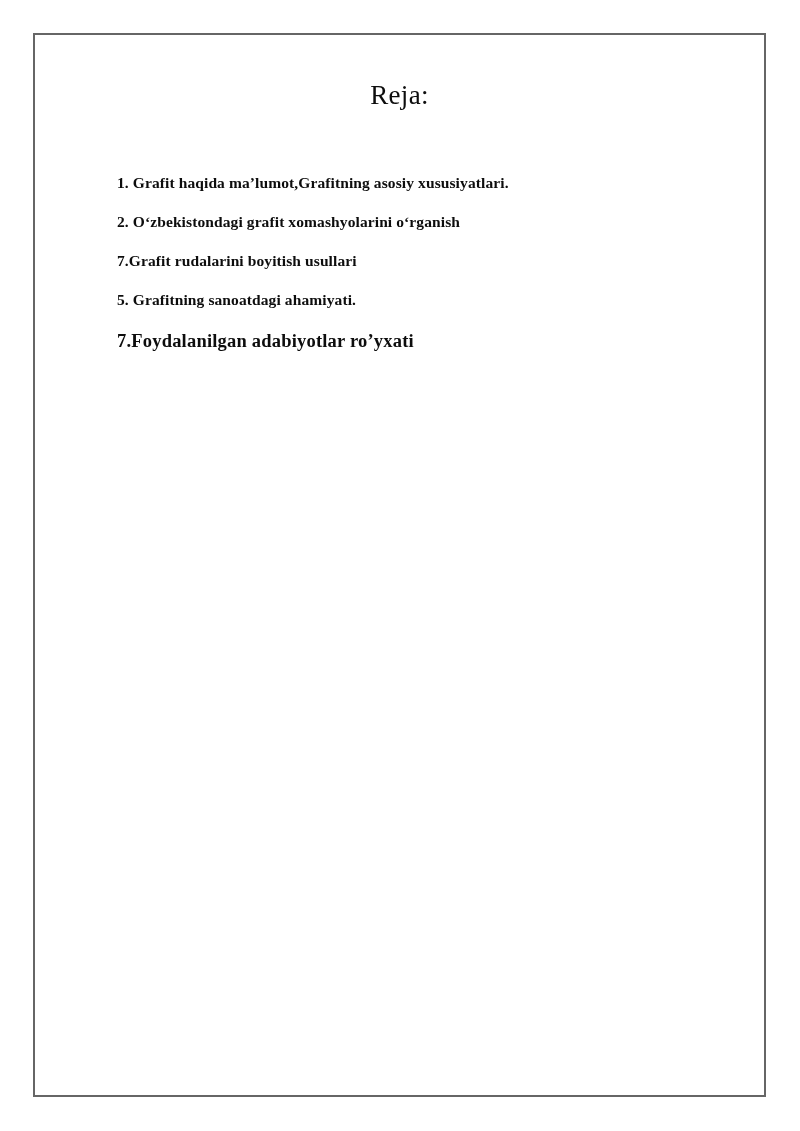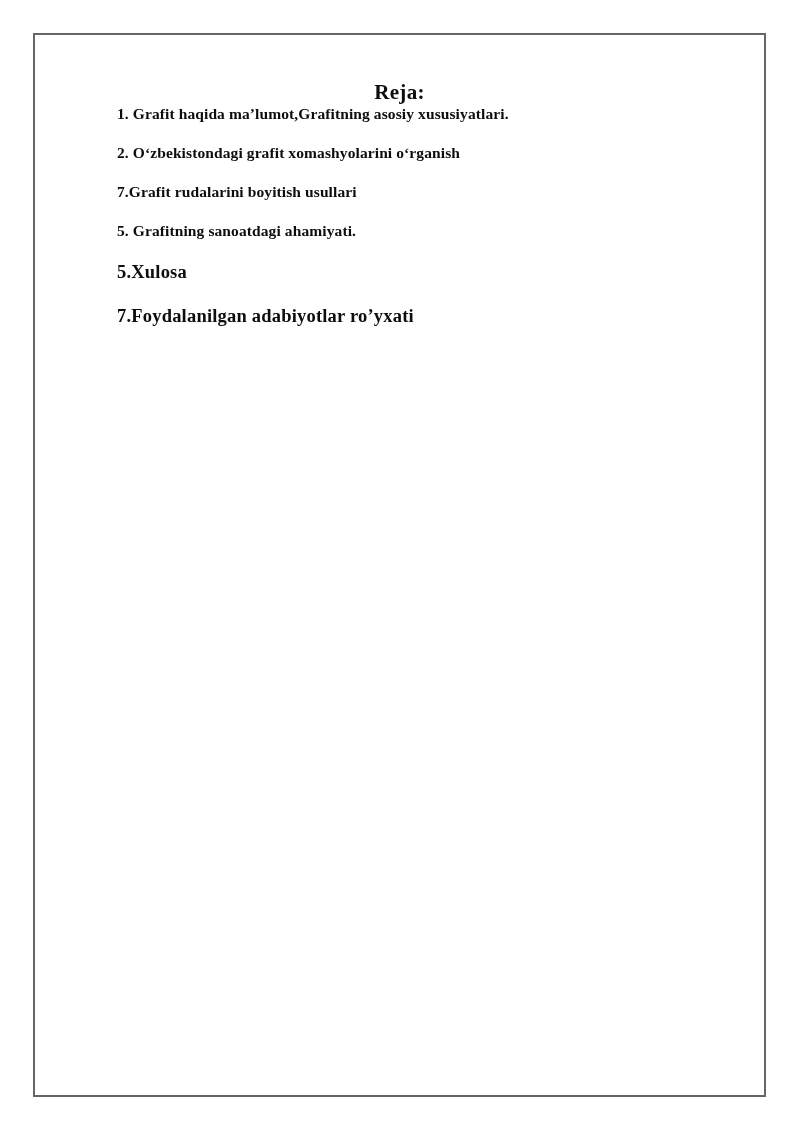--- a/index.html
+++ b/index.html
@@ -16,26 +16,27 @@
     top: 33px;
     width: 729px;
     height: 1060px;
     border: 2px solid #666666;
     background: #ffffff;
     box-sizing: content-box;
   }
   .doc-title {
     margin-top: 45px;
     text-align: center;
-    font-size: 21px;
-    font-weight: bold;
+    font-size: 27px;
+    font-weight: normal;
     color: #0d0d0d;
     letter-spacing: 0.3px;
   }
   .items {
+    margin-top: 63px;
     margin-left: 82px;
     margin-right: 40px;
     color: #0d0d0d;
   }
   .item {
     font-weight: bold;
     color: #0d0d0d;
   }
   .item.normal {
     font-size: 15.5px;
@@ -54,16 +55,15 @@
 <body>
 
 <div class="page">
   <div class="doc-title">Reja:</div>
 
   <div class="items">
     <div class="item normal">1. Grafit haqida ma’lumot,Grafitning asosiy xususiyatlari.</div>
     <div class="item normal">2. O‘zbekistondagi grafit xomashyolarini o‘rganish</div>
     <div class="item normal">7.Grafit rudalarini boyitish usullari</div>
     <div class="item normal">5. Grafitning sanoatdagi ahamiyati.</div>
-    <div class="item large">5.Xulosa</div>
     <div class="item large">7.Foydalanilgan adabiyotlar ro’yxati</div>
   </div>
 </div>
 
 </body></html>

